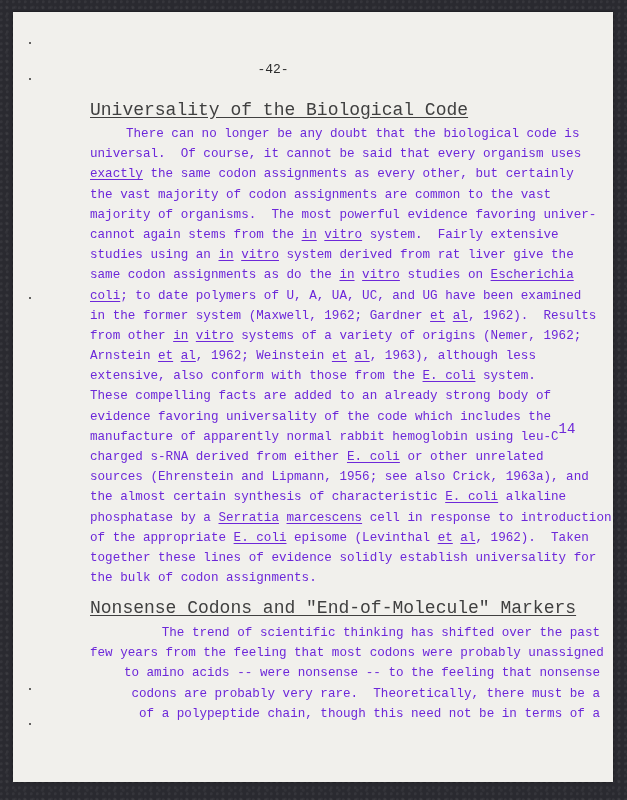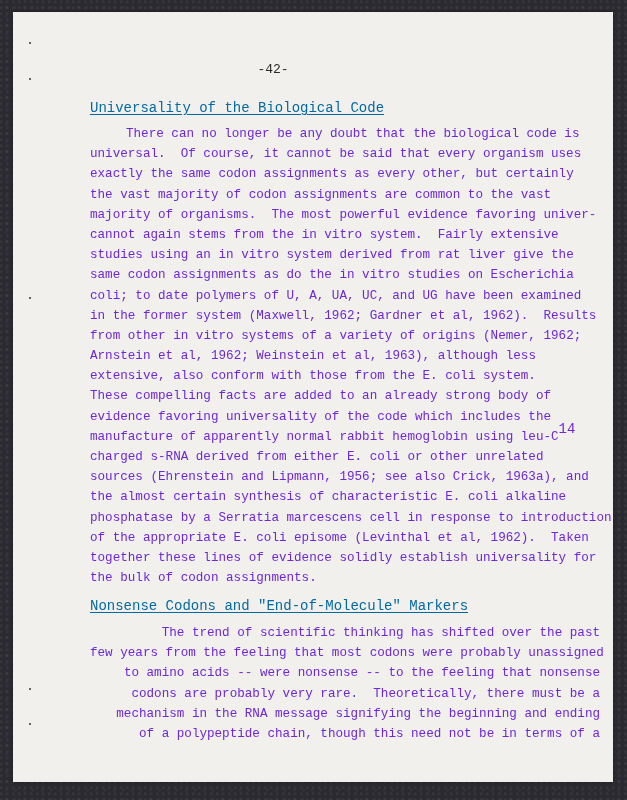--- a/index.html
+++ b/index.html
@@ -39,42 +39,43 @@
       left: 0;
       width: 520px;
       top: 50px;
       text-align: center;
       font-size: 13px;
       color: #2b2b2b;
     }
     .heading {
       position: absolute;
       left: 77px;
-      font-size: 14px;
-      color: #0369a1;
+      font-size: 18px;
+      color: #404040;
       text-decoration: underline;
       text-underline-offset: 2px;
       white-space: pre;
     }
     .text-block {
       position: absolute;
       left: 77px;
       width: 510px;
       font-size: 12.6px;
       line-height: 20.2px;
       color: #6d28d9;
     }
     .line {
       white-space: pre;
       height: 20.2px;
     }
     .line.indent {
       padding-left: 36px;
     }
     .u {
+      text-decoration: underline;
       text-underline-offset: 2px;
     }
     sup {
       font-size: 14px;
       line-height: 0;
       vertical-align: 7px;
     }
   </style>
 </head>
 <body>
@@ -115,16 +116,15 @@
       <div class="line"><span>together these lines of evidence solidly establish universality for</span></div>
       <div class="line"><span>the bulk of codon assignments.</span></div>
     </div>
 
   <div class="heading" style="top:586px;">Nonsense Codons and "End-of-Molecule" Markers</div>
   <div class="text-block" style="top:611px;text-align:right;">
       <div class="line indent"><span>The trend of scientific thinking has shifted over the past</span></div>
       <div class="line"><span>few years from the feeling that most codons were probably unassigned</span></div>
       <div class="line"><span>to amino acids -- were nonsense -- to the feeling that nonsense</span></div>
       <div class="line"><span>codons are probably very rare.  Theoretically, there must be a</span></div>
-      <div class="line"><span>mechanism in the RNA message signifying the beginning and ending</span></div>
       <div class="line"><span>of a polypeptide chain, though this need not be in terms of a</span></div>
     </div>
 </div>
 
 </body></html>

